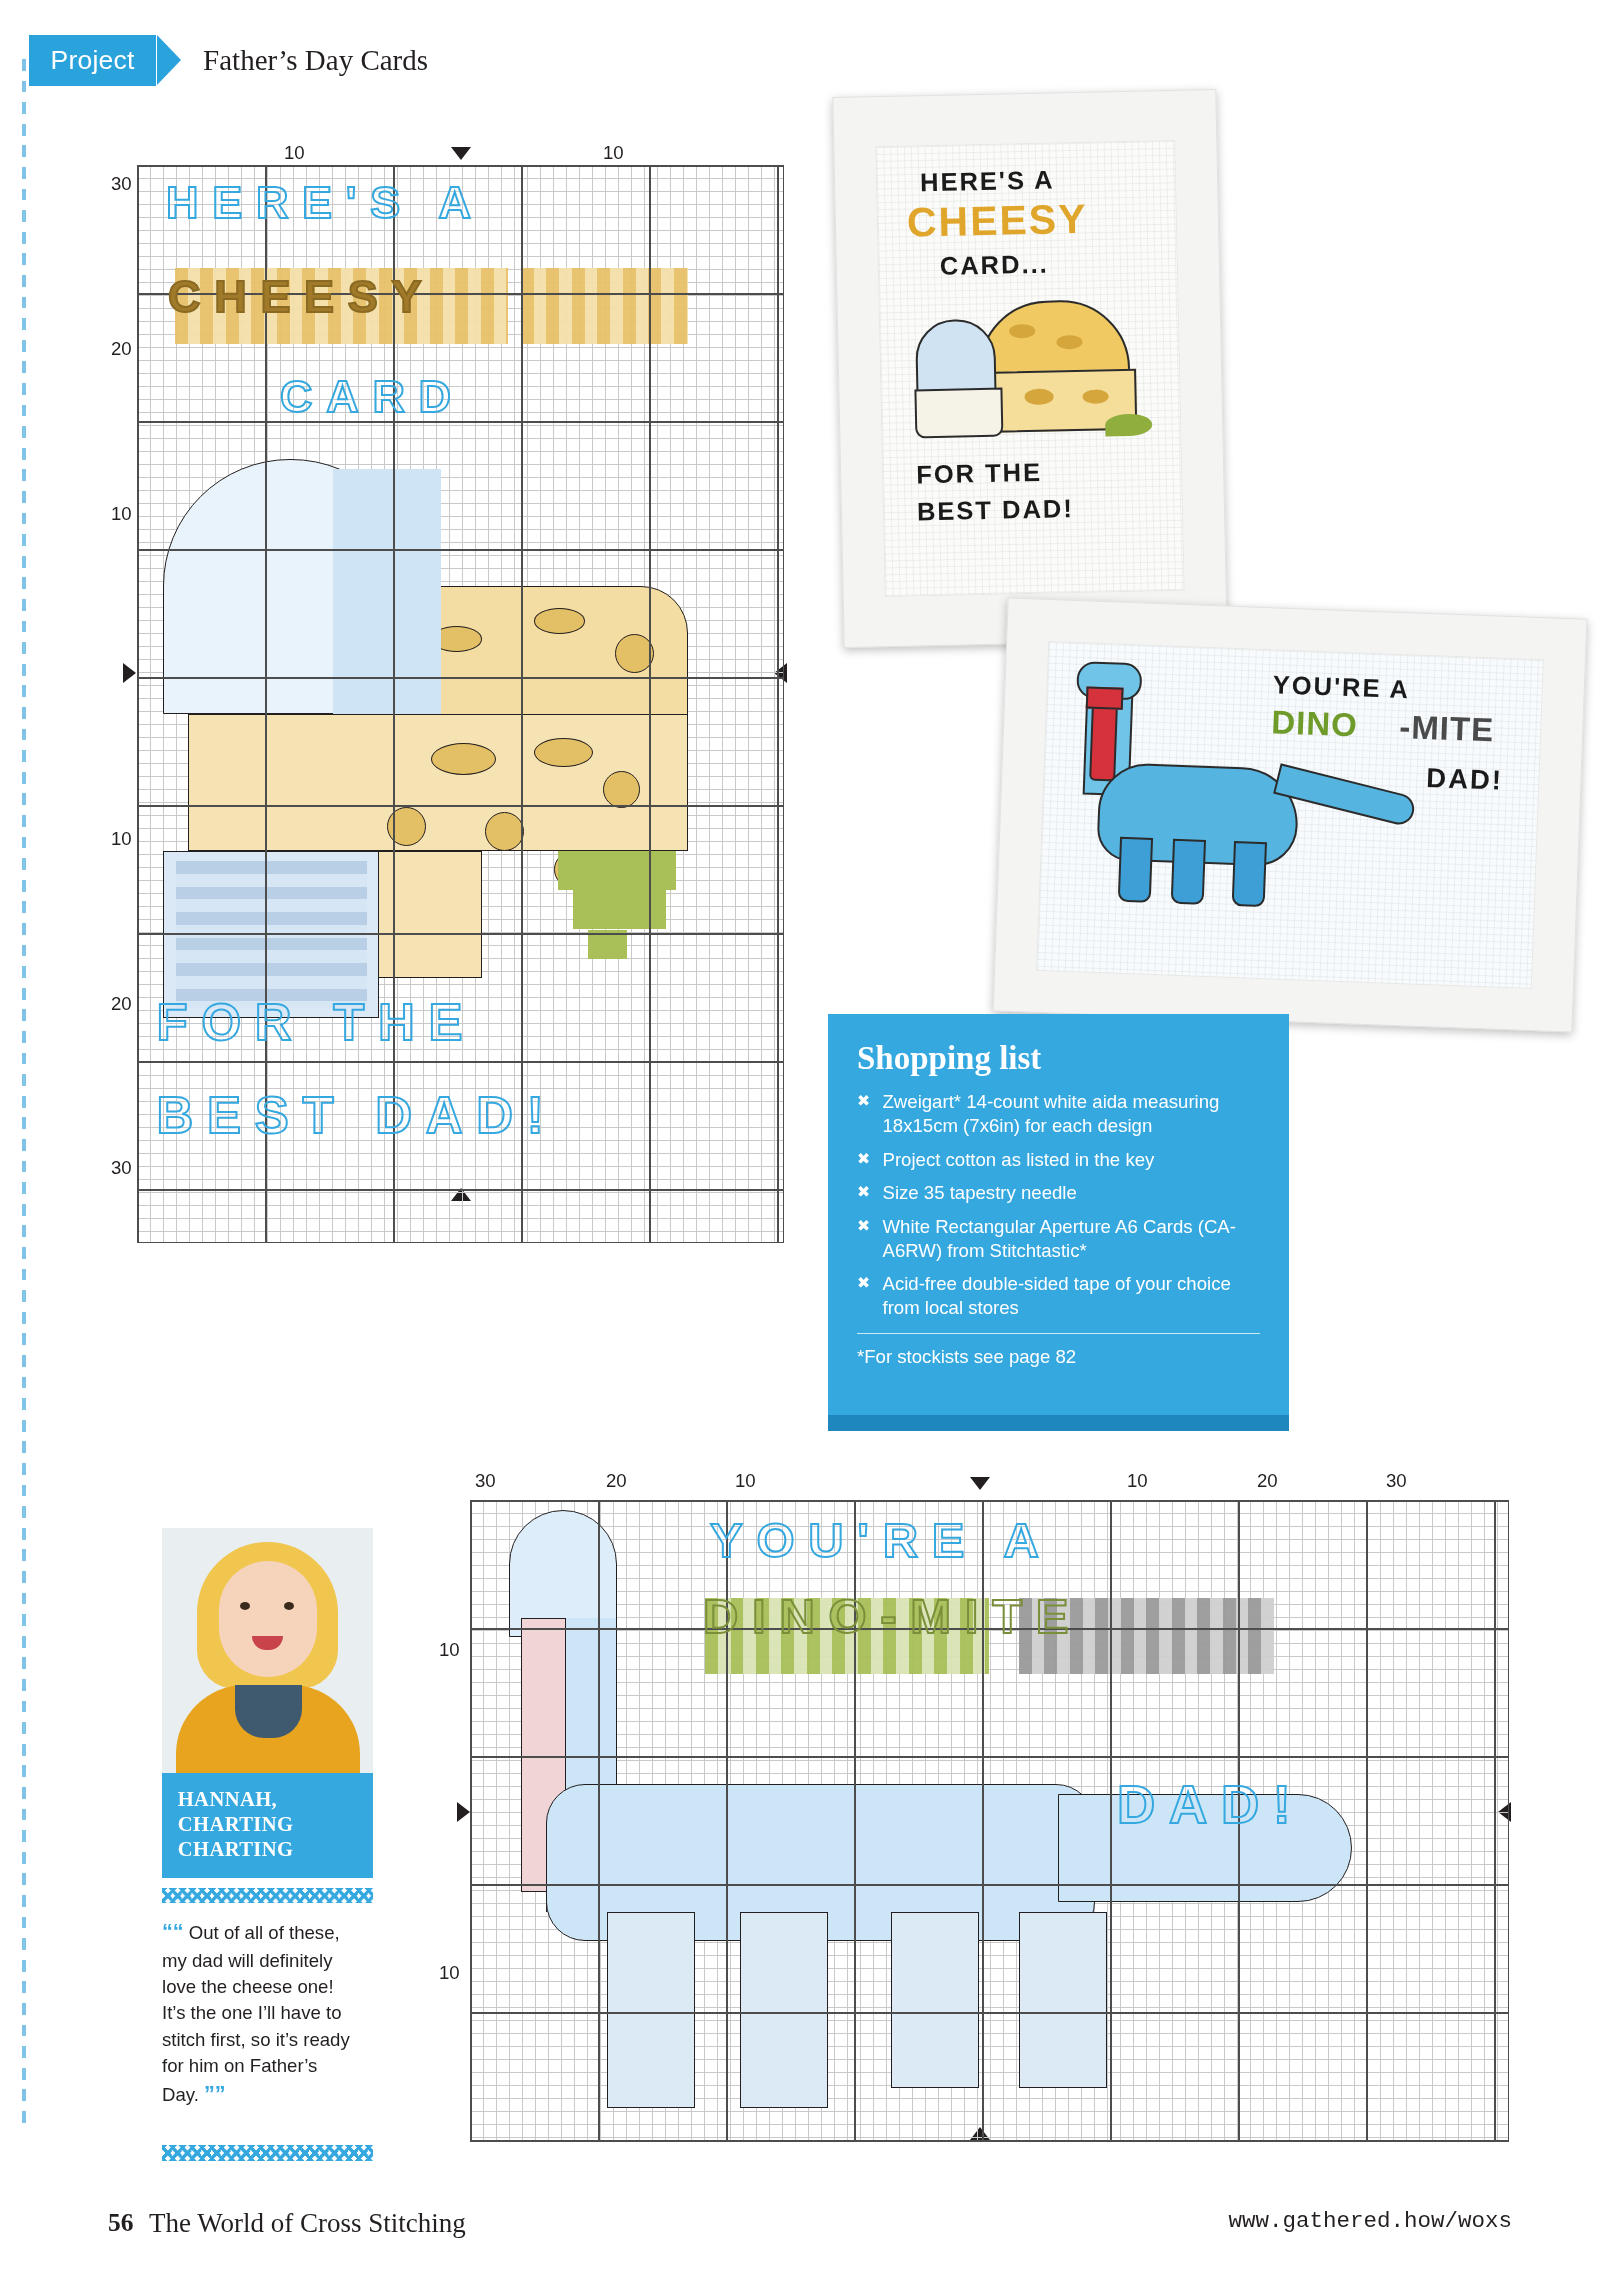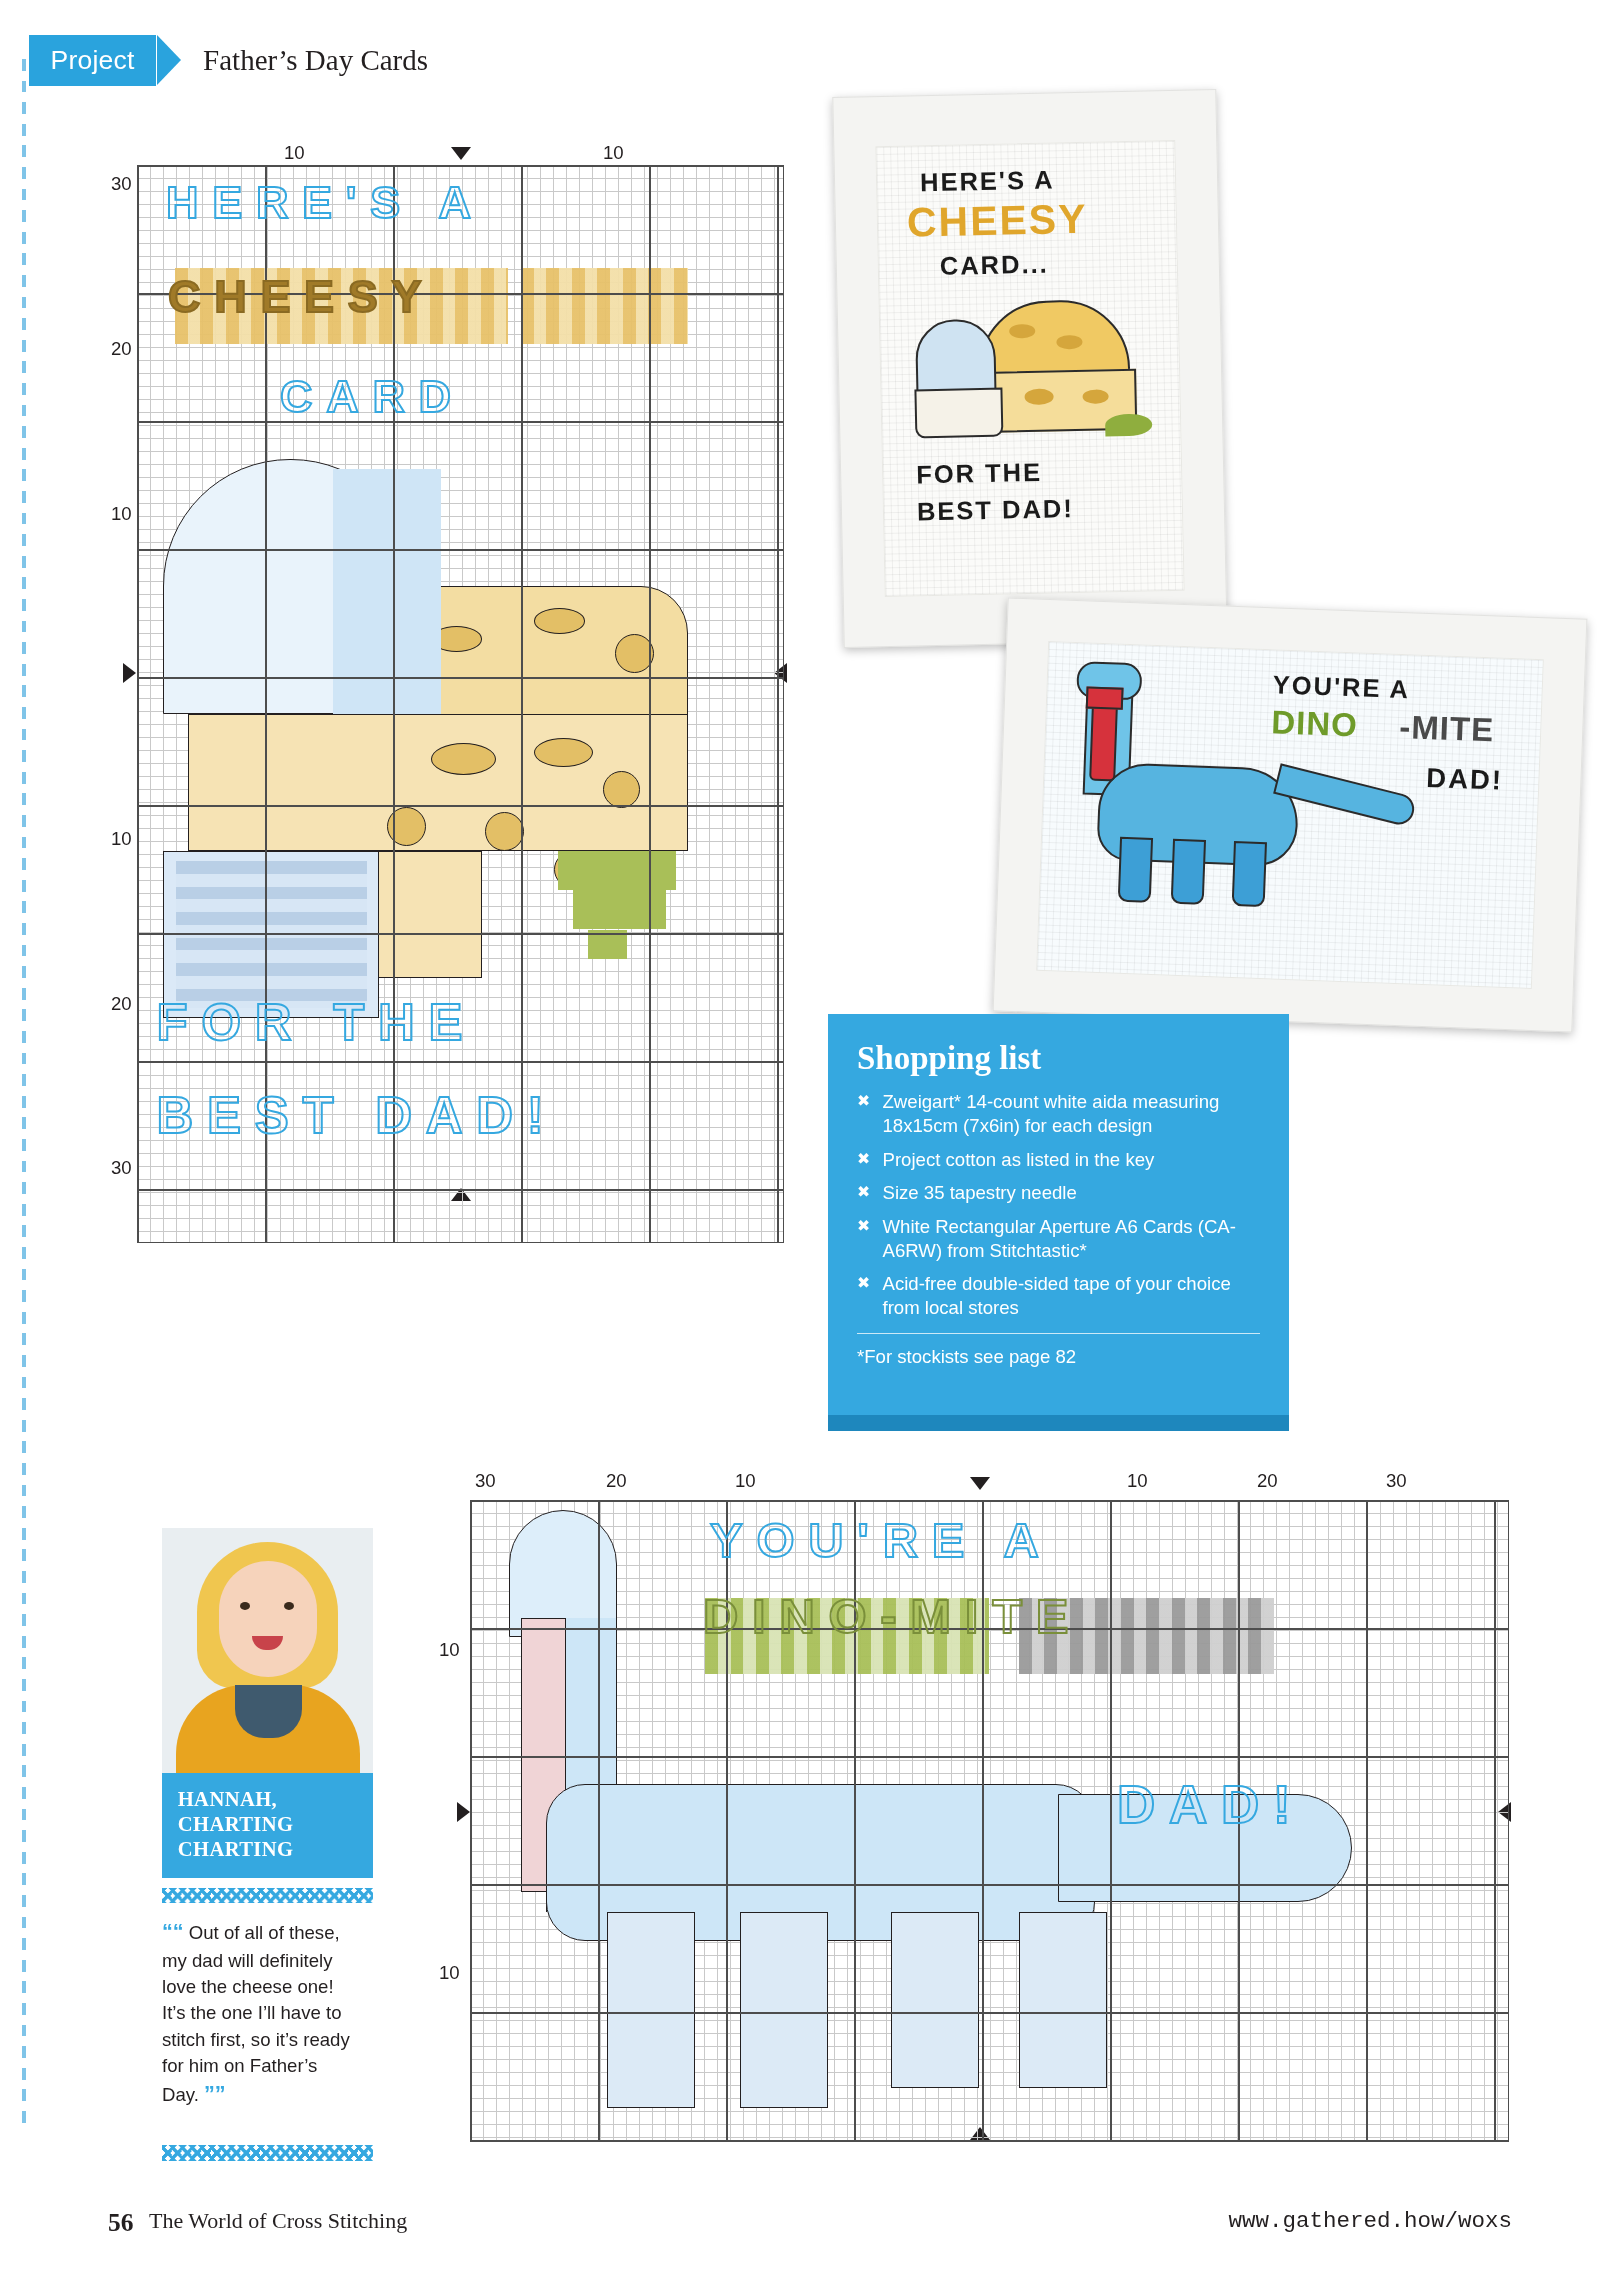--- a/index.html
+++ b/index.html
@@ -162,21 +162,21 @@
     position:absolute;inset:0;
     background-image:
       linear-gradient(to right,#4d4d4d 1.6px,transparent 1.6px),
       linear-gradient(to bottom,#4d4d4d 1.6px,transparent 1.6px);
     background-size:128px 128px;
   }
 
   
   .footer{position:absolute;left:0;right:0;bottom:55px;height:29px;}
   .pg-num{position:absolute;left:108px;font-size:25.5px;font-weight:bold;color:#231f20;font-family:"Liberation Serif", serif;}
-  .pub{position:absolute;left:149px;font-size:22px;color:#231f20;font-family:"Liberation Serif", serif;}
+  .pub{position:absolute;left:149px;font-size:27px;color:#231f20;font-family:"Liberation Serif", serif;}
   .url{position:absolute;right:108px;font-size:22.5px;color:#231f20;font-family:Liberation Mono, monospace;}
 </style>
 </head>
 <body>
 
 <div class="page">
 
   <div class="edge-strip">
     <div class="edge-dash"></div>
   </div>

